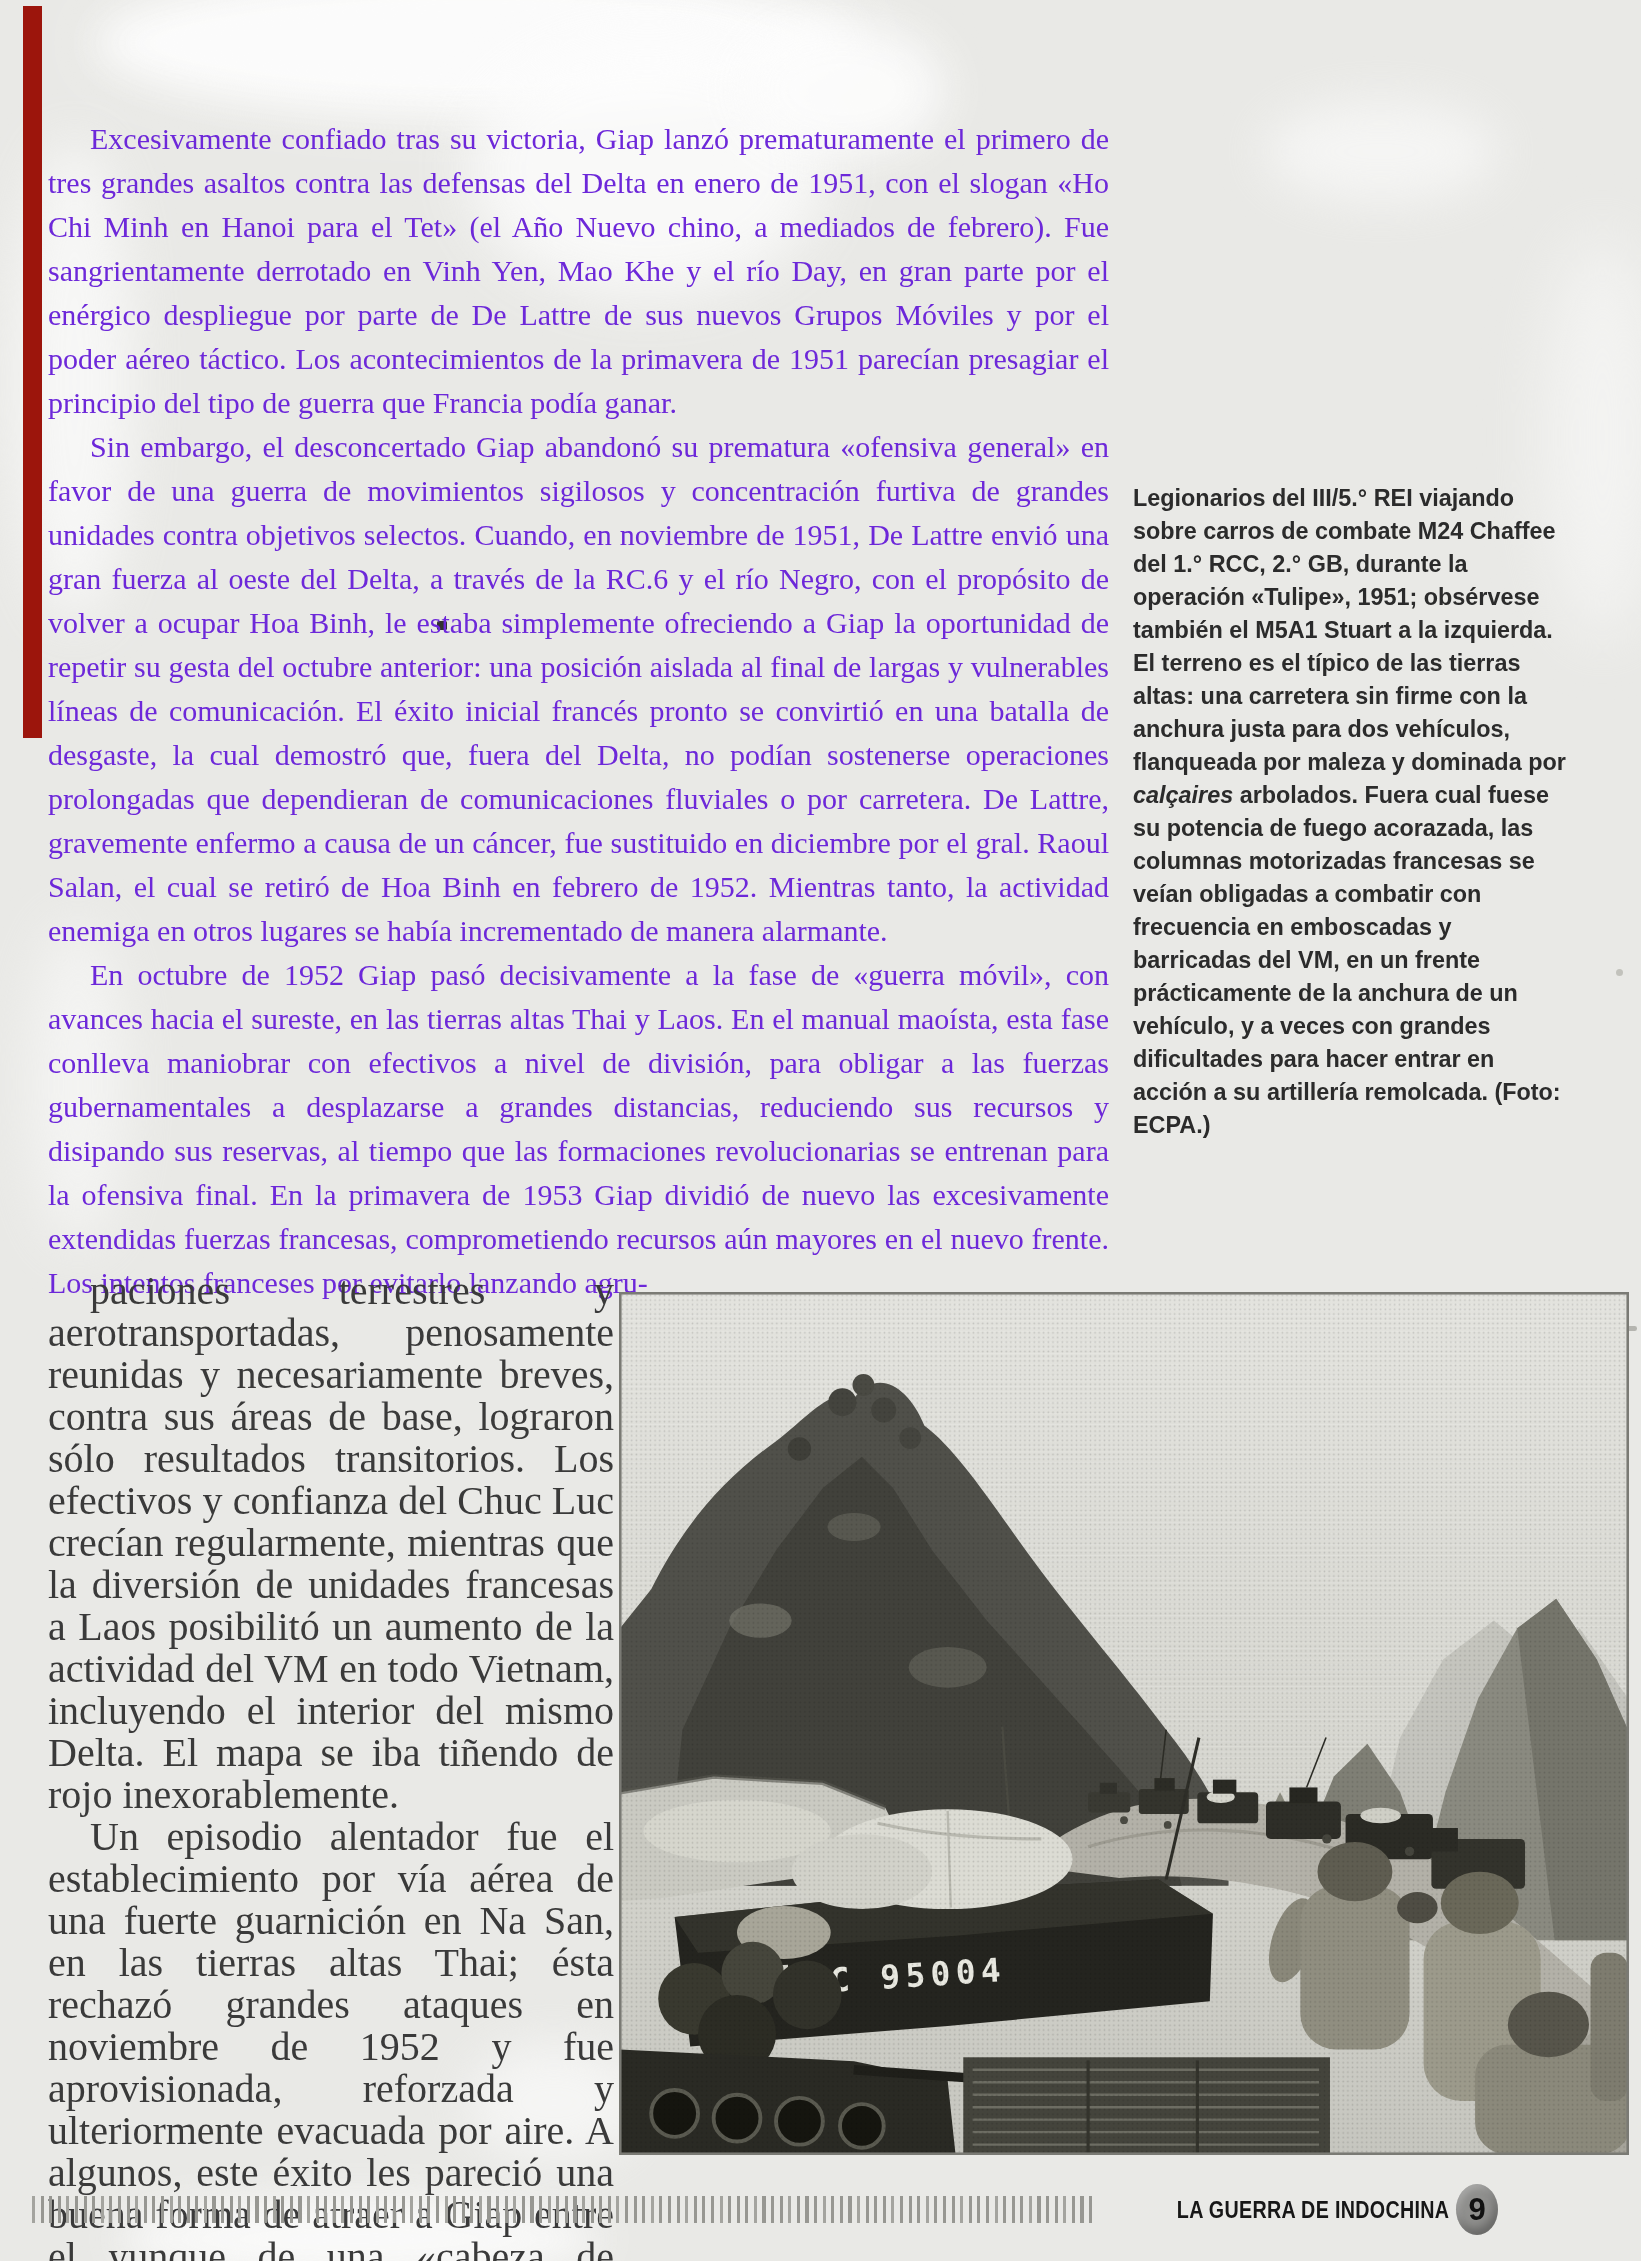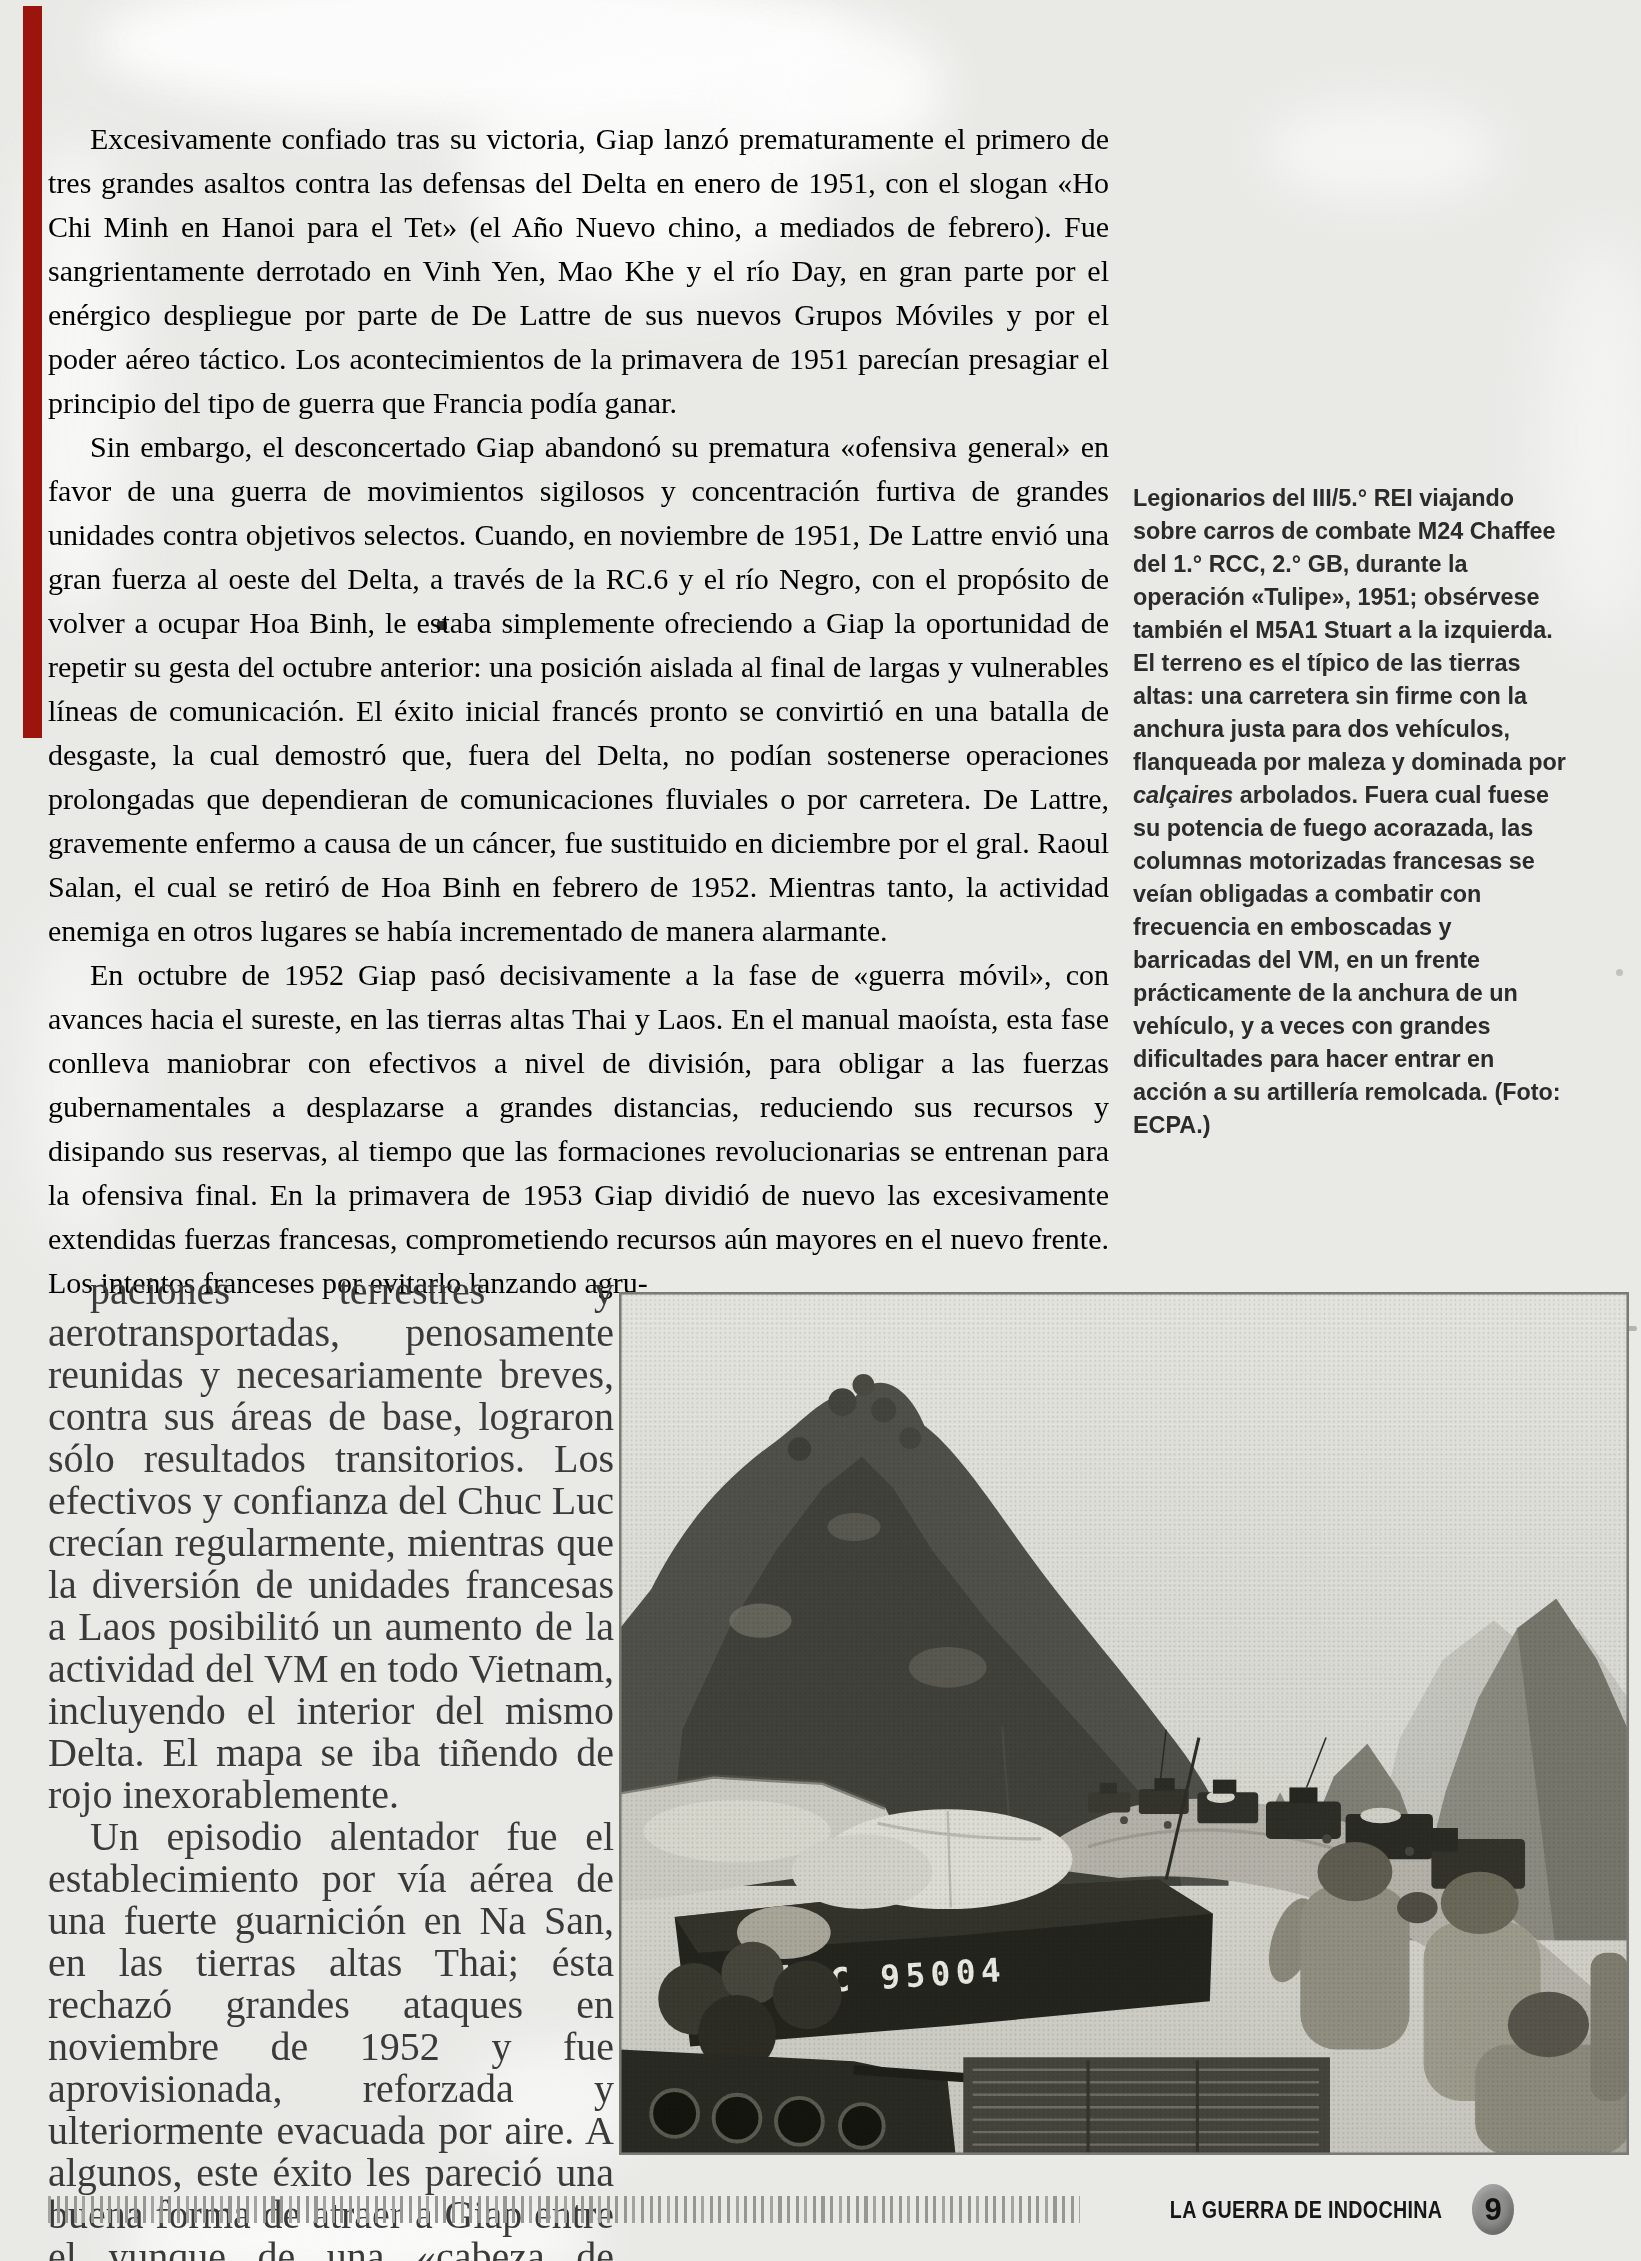--- a/index.html
+++ b/index.html
@@ -16,21 +16,21 @@
 
   
   #red-stripe{
     position:absolute;left:23.4px;top:6.2px;width:19px;height:732px;
     background:#9c150c;
   }
 
   
   #body-wide{
     position:absolute;left:48px;top:117px;width:1061px;
-    font-size:30px;line-height:44px;color:#000000;
+    font-size:30px;line-height:44px;color:#6d28d9;
     text-align:justify;
   }
   #body-wide p, #body-narrow p{margin:0;text-indent:42px;}
   p.no-indent{text-indent:0;}
 
   
   #body-narrow{
     position:absolute;left:48px;top:1270px;width:566px;
     font-size:40px;line-height:42px;color:#3a3a3a;
     text-align:justify;
@@ -48,22 +48,22 @@
   
   #photo{
     position:absolute;left:620px;top:1293px;width:1008px;height:861px;
     background:#d6d6d0;
     outline:0.8px solid #7a7a74;
   }
   #photo svg{display:block;width:100%;height:100%;}
 
   
   #footer{
-    position:absolute;left:48px;top:2184px;width:1466px;height:51px;
-    display:flex;align-items:center;gap:30px;
+    position:absolute;left:32px;top:2184px;width:1466px;height:51px;
+    display:flex;align-items:center;gap:7px;
   }
   #footer-ticks{
     flex:1;display:flex;gap:5.5px;overflow:hidden;height:28px;align-items:center;
   }
   .tick{flex:0 0 3.1px;width:3.1px;height:26.5px;background:#979792;}
   .tick.alt{background:#a4a49f;}
   #footer-label{
     font-family:"Liberation Sans", sans-serif;
     font-weight:700;font-size:24px;letter-spacing:0.4px;color:#171717;
     white-space:nowrap;transform:scaleX(.82);transform-origin:right center;

